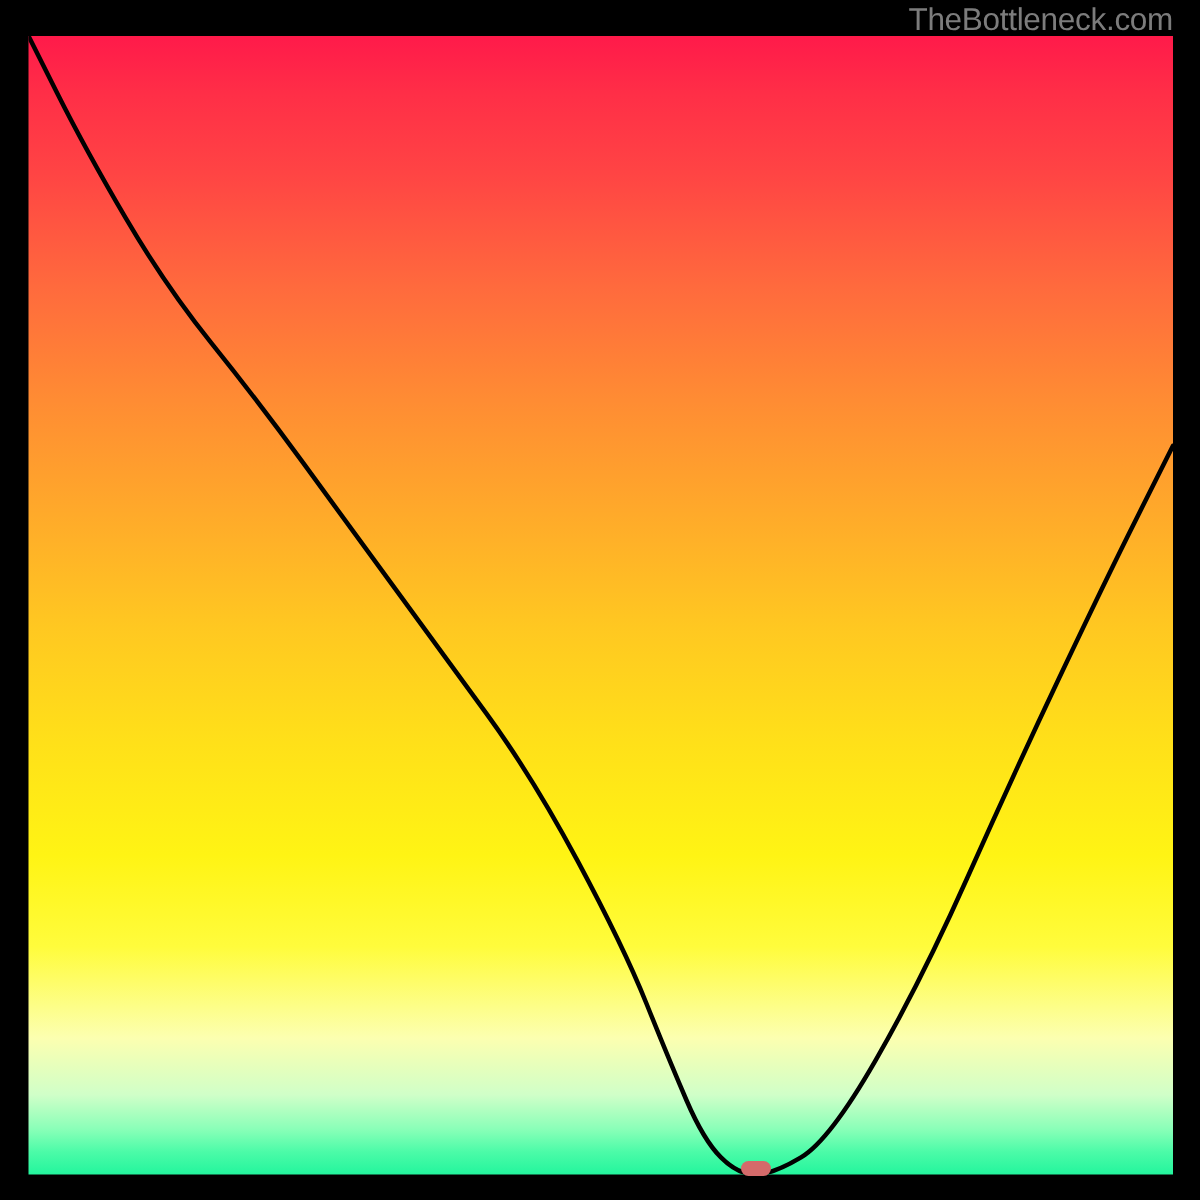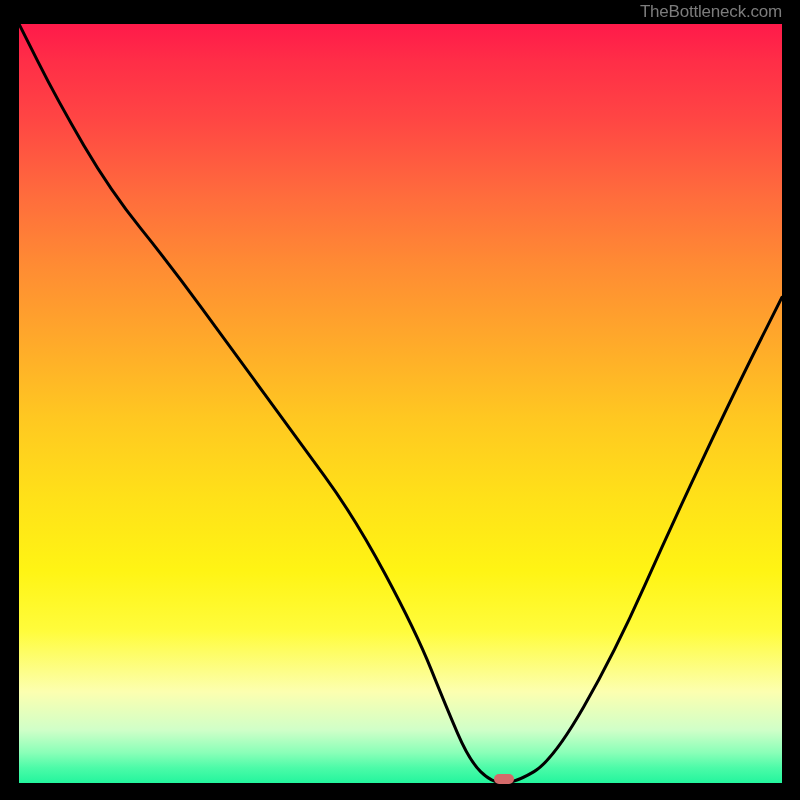--- a/index.html
+++ b/index.html
@@ -54,21 +54,21 @@
     background: #d46a6a;
     border-radius: 5px;
     transform: translate(-50%, -50%);
   }
   .attribution {
     position: absolute;
     top: 2px;
     right: 18px;
     color: #7c7c7c;
     font-family: Arial, Helvetica, sans-serif;
-    font-size: 17px;
+    font-size: 21px;
     font-weight: 500;
     letter-spacing: -0.2px;
   }
 </style>
 </head>
 <body>
 
 <div class="chart-container">
   <div class="attribution">TheBottleneck.com</div>
   <div class="plot-area">

